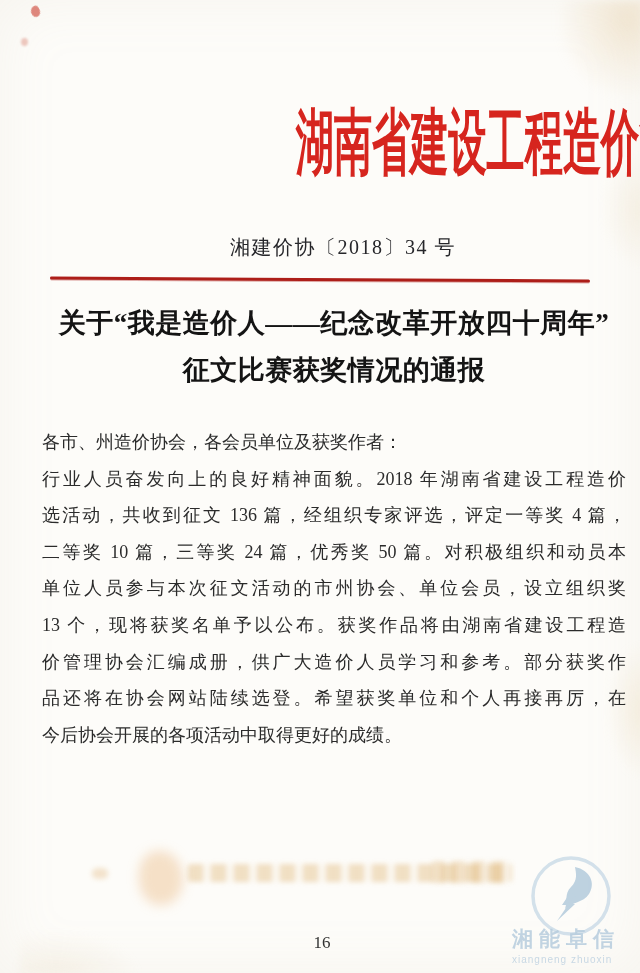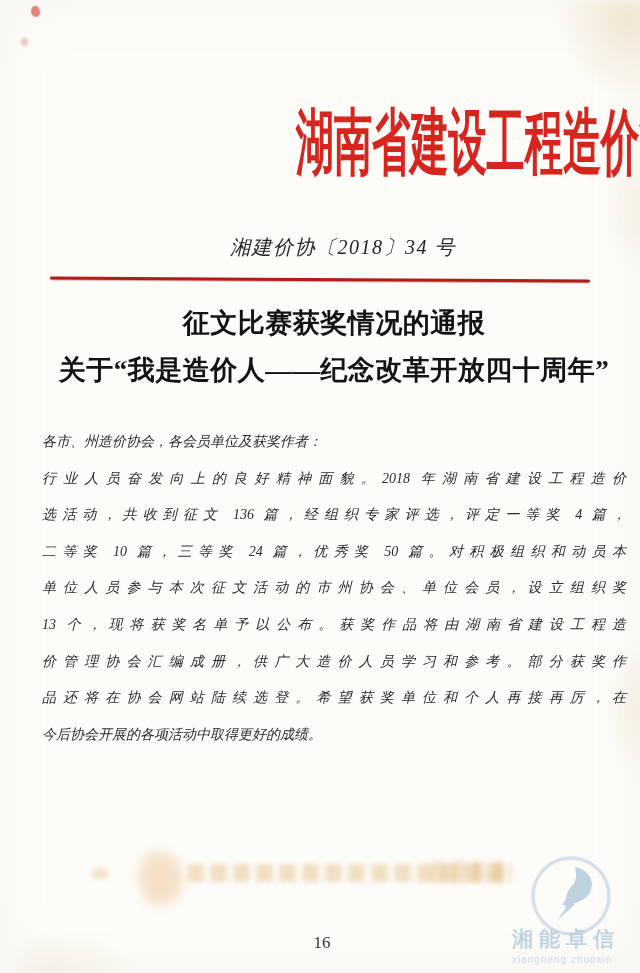--- a/index.html
+++ b/index.html
@@ -51,42 +51,42 @@
 
   .red-header{
     top:104px;text-align:center;white-space:nowrap;
     color:var(--header-red,#d6251e);
     font-weight:bold;font-size:72px;line-height:1.1;
   }
   .red-header .squeeze{display:inline-block;transform:scaleX(0.53);transform-origin:center;}
 
   .doc-number{
     top:234px;text-align:center;transform:translateX(9px);
-    font-size:20px;color:#26262a;letter-spacing:1.5px;font-style:italic;
+    font-size:20px;color:#26262a;letter-spacing:1.5px;
   }
 
   .red-rule{
     position:absolute;left:50px;top:278px;width:540px;height:3px;
     background:var(--rule-red,#ad1e19);
     border-radius:2px;transform:rotate(0.3deg);
     box-shadow:0 1px 0 rgba(173,30,25,0.35);
   }
 
   .doc-title{
     top:300px;text-align:center;
     font-size:27px;font-weight:bold;color:#141414;
     line-height:47px;letter-spacing:0.5px;
   }
 
   .body-block{top:424px;}
   .body-line{
-    font-size:14px;color:var(--ink,#2b2b2b);
+    font-size:18px;color:var(--ink,#2b2b2b);
     height:36.6px;line-height:36.6px;
     white-space:nowrap;
-    text-align:justify;text-align-last:justify;font-style:italic;
+    text-align:justify;text-align-last:justify;
   }
   .body-line.no-just{text-align-last:left;}
   .body-line.indent{padding-left:41px;}
 
   .page-number{
     position:absolute;left:292px;top:916px;width:60px;
     text-align:center;font-size:17px;color:#333;margin-top:17px;
   }
 
   .watermark{position:absolute;left:512px;top:853px;width:118px;
@@ -119,22 +119,22 @@
 
   <div class="content-col red-header">
     <span class="squeeze">湖南省建设工程造价管理协会文件</span>
   </div>
 
   <div class="content-col doc-number">湘建价协〔2018〕34 号</div>
 
   <div class="red-rule"></div>
 
   <div class="content-col doc-title">
+    <div>关于“我是造价人——纪念改革开放四十周年”</div>
     <div>征文比赛获奖情况的通报</div>
-    <div>关于“我是造价人——纪念改革开放四十周年”</div>
   </div>
 
   <div class="content-col body-block">
       <div class="body-line no-just">各市、州造价协会，各会员单位及获奖作者：</div>
       <div class="body-line">行业人员奋发向上的良好精神面貌。2018 年湖南省建设工程造价</div>
       <div class="body-line">选活动，共收到征文 136 篇，经组织专家评选，评定一等奖 4 篇，</div>
       <div class="body-line">二等奖 10 篇，三等奖 24 篇，优秀奖 50 篇。对积极组织和动员本</div>
       <div class="body-line">单位人员参与本次征文活动的市州协会、单位会员，设立组织奖</div>
       <div class="body-line">13 个，现将获奖名单予以公布。获奖作品将由湖南省建设工程造</div>
       <div class="body-line">价管理协会汇编成册，供广大造价人员学习和参考。部分获奖作</div>

